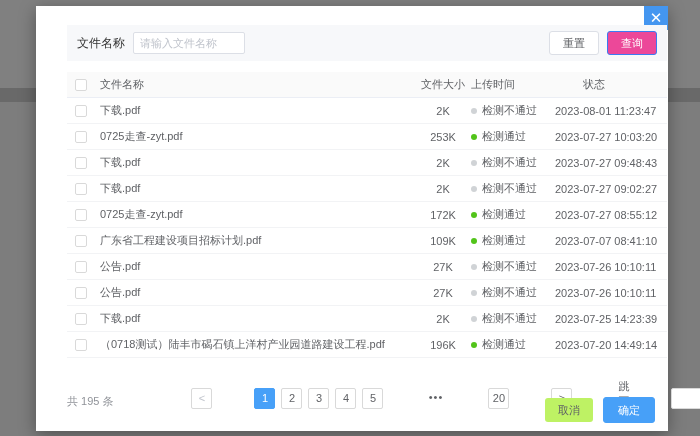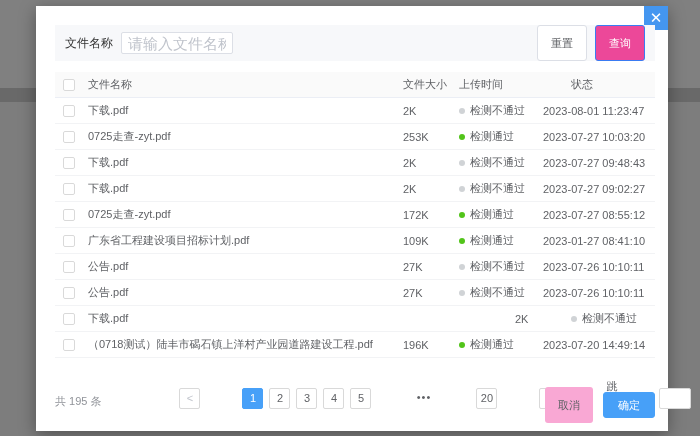--- a/index.html
+++ b/index.html
@@ -10,44 +10,44 @@
   .underlay-top { position:absolute; left:0; top:0; width:700px; height:88px; background:#808080; }
   .underlay-band { position:absolute; left:0; top:88px; width:700px; height:14px; background:#696969; }
 
   .modal { position:absolute; left:36px; top:6px; width:632px; height:425px;
     background:#ffffff; box-shadow:0 4px 16px rgba(0,0,0,.35); }
 
   .close-btn { position:absolute; right:0; top:0; width:24px; height:24px;
     background:#4496f0; color:#fff; font-size:15px; line-height:23px; text-align:center;
     cursor:pointer; }
 
-  .modal-body { position:absolute; left:19px; top:19px; width:600px; }
+  .modal-body { position:absolute; left:31px; top:19px; width:600px; }
 
   
   .search-panel { width:600px; height:36px; background:#f7f8fa; display:flex;
     align-items:center; padding:0 10px; }
   .search-label { font-size:12px; color:#333; margin-right:8px; }
   .search-input { width:112px; height:22px; border:1px solid #dcdfe6; border-radius:2px;
-    font-size:15px; padding:0 6px; color:#333; background:#fff; outline:none; }
+    font-size:11px; padding:0 6px; color:#333; background:#fff; outline:none; }
   .search-input::placeholder { color:#c0c4cc; }
   .panel-spacer { flex:1; }
-  .btn { height:36px; font-size:11px; border-radius:3px; padding:0 13px; cursor:pointer; }
+  .btn { height:24px; font-size:11px; border-radius:3px; padding:0 13px; cursor:pointer; }
   .btn-plain { background:#fff; border:1px solid #dcdfe6; color:#606266; margin-right:8px; }
   .btn-primary { background:#ec4899; border:1px solid #3a7bf2; color:#fff; }
 
   
   .table { width:600px; margin-top:11px; font-size:11px; color:#606266; }
   .tr { display:flex; align-items:center; height:26px; border-bottom:1px solid #f2f3f5; }
   .tr.head { background:#fafafa; border-bottom:1px solid #ebeef5; color:#606266; }
   .cell { overflow:hidden; white-space:nowrap; }
   .c-check { width:30px; display:flex; align-items:center; padding-left:8px; }
   .checkbox { width:12px; height:12px; border:1px solid #d9d9d9; border-radius:2px;
     background:#fff; cursor:pointer; }
   .c-name { flex:1; padding-left:3px; }
-  .c-size { width:56px; }
+  .c-size { width:56px;text-align:center; }
   .c-status { width:84px; display:flex; align-items:center; }
   .c-time { width:112px; }
   .dot { display:inline-block; width:6px; height:6px; border-radius:50%; margin-right:5px; }
   .dot.pass { background:#52c41a; }
   .dot.fail { background:#d0d3d6; }
 
   
   .pager { width:600px; margin-top:9px; display:flex; align-items:flex-end; font-size:11px; color:#909399;gap:36px; }
   .pager-total { flex:0 0 auto; }
   .pager-spacer { flex:1; }
@@ -56,21 +56,21 @@
   .pg.disabled { color:#c0c4cc; }
   .pg.active { background:#47a0f8; border-color:#47a0f8; color:#fff; }
   .pg.ellipsis { border:none; background:none; letter-spacing:1px; color:#606266; }
   .jump-label { margin-left:10px; color:#606266;margin-top:12px; }
   .jump-input { width:32px; height:21px; border:1px solid #d9d9d9; border-radius:2px;
     margin:0 6px; outline:none; font-size:11px; text-align:center; }
   .jump-suffix { color:#606266; }
 
   
   .modal-footer { position:absolute; right:13px; bottom:8px; display:flex; align-items:center; }
-  .btn-cancel { background:#f9a8d4; border:none; color:#606266; margin-right:10px;text-align:right; }
+  .btn-cancel { background:#bef264; border:none; color:#606266; margin-right:10px;text-align:right; }
   .btn-confirm { background:#47a0f8; border:1px solid #47a0f8; color:#fff; width:52px; padding:0; height:26px; }
 </style>
 </head>
 <body>
 
 <div class="underlay-top"></div>
 <div class="underlay-band"></div>
 
 <div class="modal">
   <div class="close-btn">✕</div>
@@ -164,21 +164,21 @@
   <div class="tr">
     <span class="cell c-check">
       <span class="checkbox"></span>
     </span>
     <span class="cell c-name">广东省工程建设项目招标计划.pdf</span>
     <span class="cell c-size">109K</span>
     <span class="cell c-status">
       <span class="dot pass"></span>
       <span>检测通过</span>
     </span>
-    <span class="cell c-time">2023-01-27 08:41:10</span>
+    <span class="cell c-time">2023-07-07 08:41:10</span>
   </div>
 
   <div class="tr">
     <span class="cell c-check">
       <span class="checkbox"></span>
     </span>
     <span class="cell c-name">公告.pdf</span>
     <span class="cell c-size">27K</span>
     <span class="cell c-status">
       <span class="dot fail"></span>
@@ -203,20 +203,21 @@
   <div class="tr">
     <span class="cell c-check">
       <span class="checkbox"></span>
     </span>
     <span class="cell c-name">下载.pdf</span>
     <span class="cell c-size">2K</span>
     <span class="cell c-status">
       <span class="dot fail"></span>
       <span>检测不通过</span>
     </span>
+    <span class="cell c-time">2023-07-25 14:23:39</span>
   </div>
 
   <div class="tr">
     <span class="cell c-check">
       <span class="checkbox"></span>
     </span>
     <span class="cell c-name">（0718测试）陆丰市碣石镇上洋村产业园道路建设工程.pdf</span>
     <span class="cell c-size">196K</span>
     <span class="cell c-status">
       <span class="dot pass"></span>

